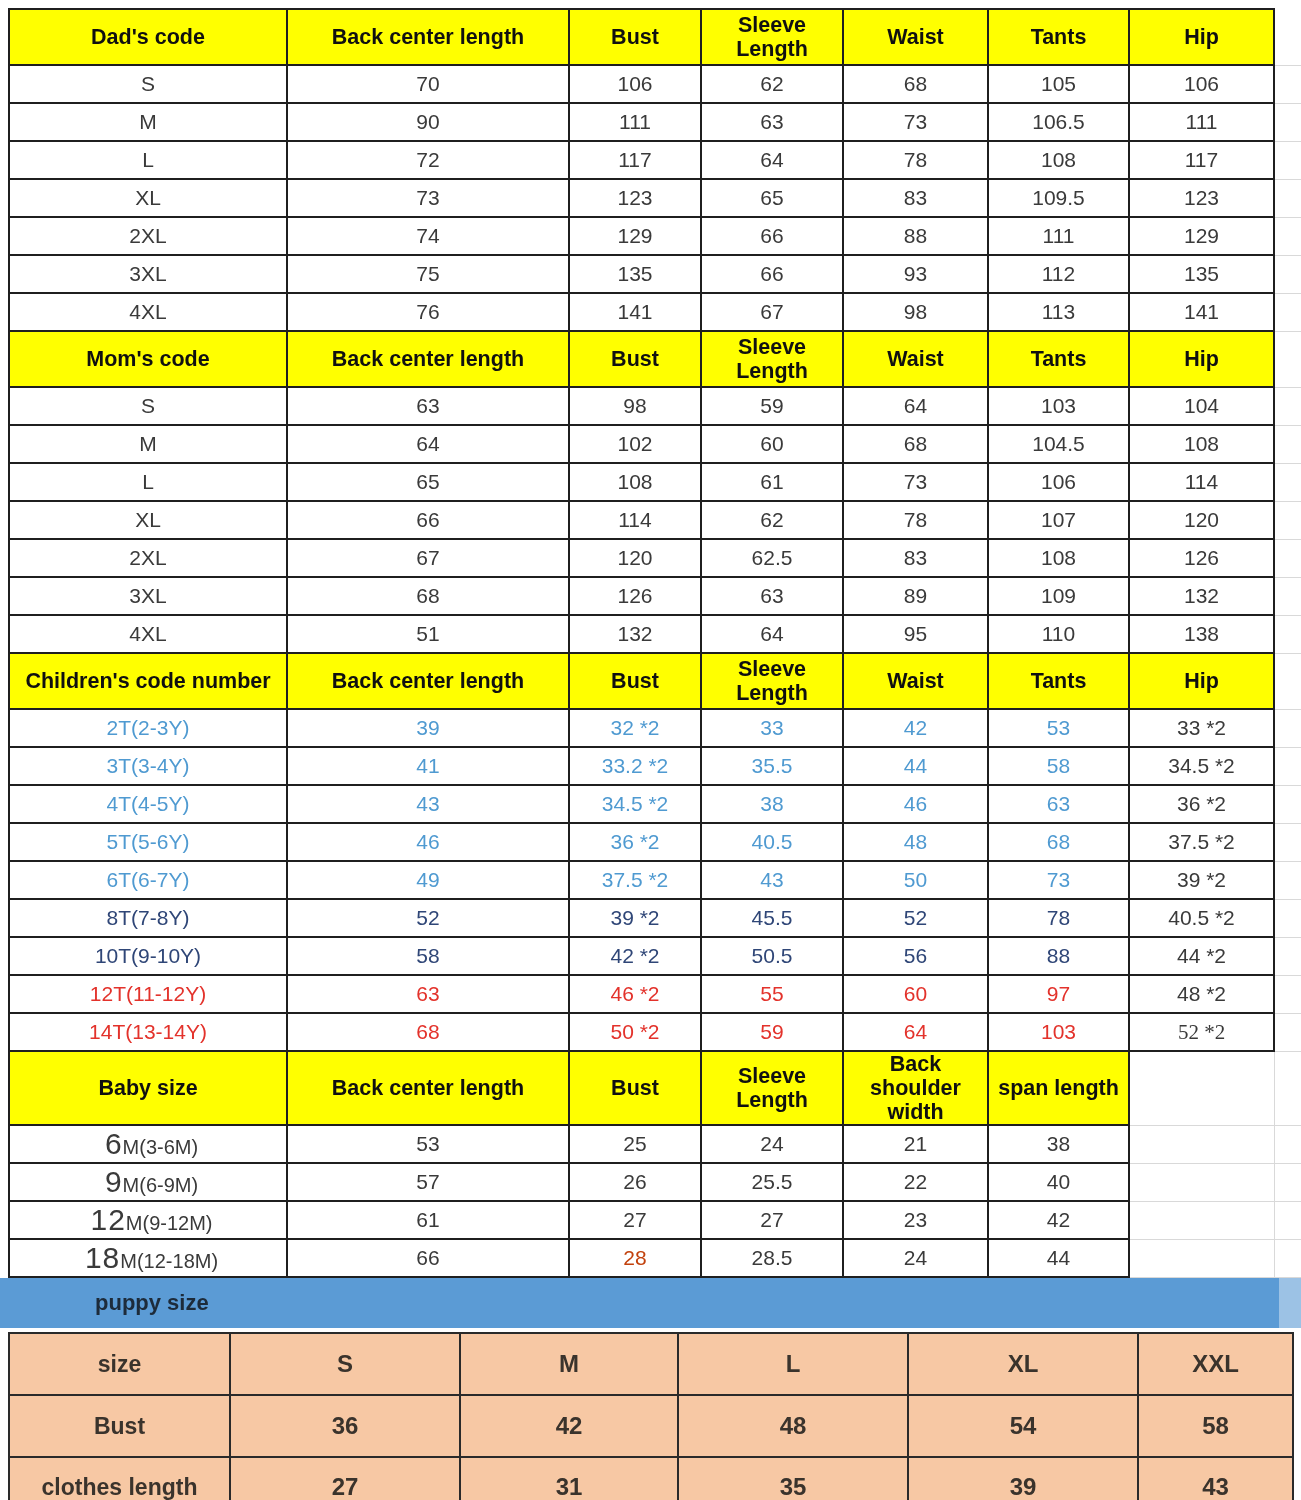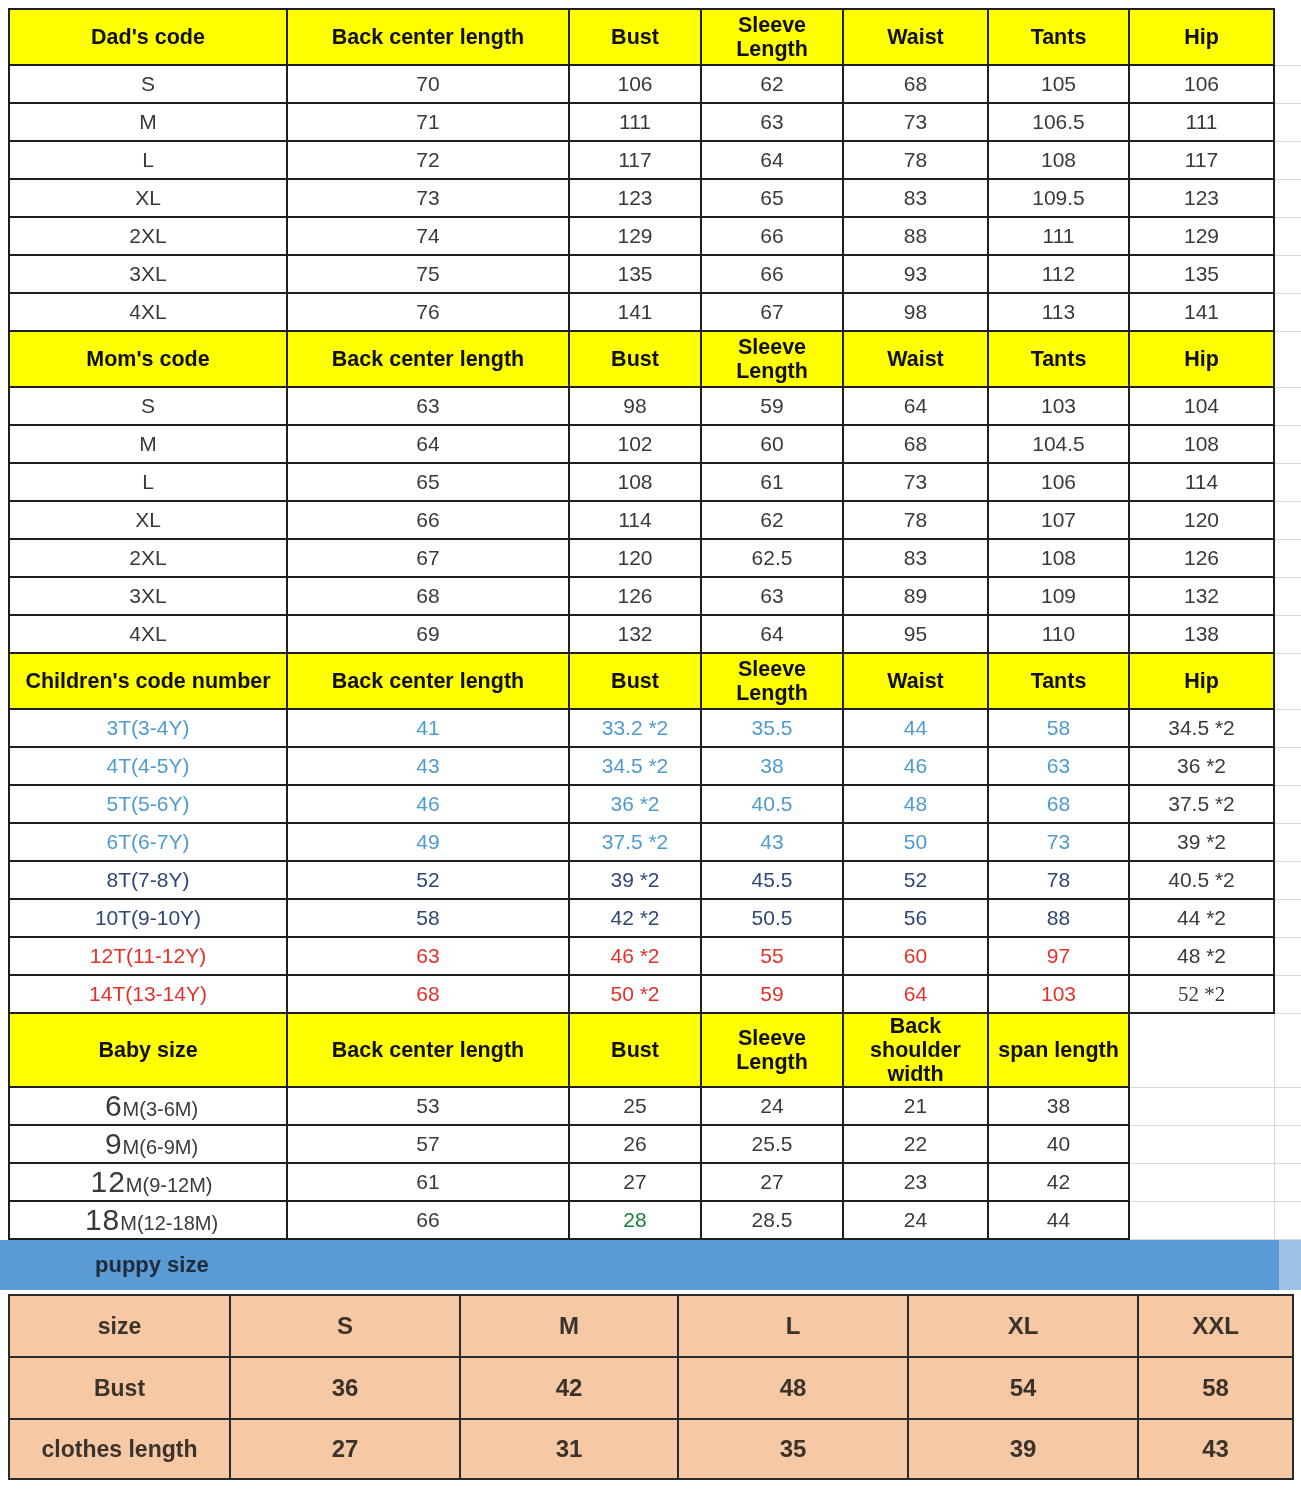--- a/index.html
+++ b/index.html
@@ -63,21 +63,21 @@
           <td class="cell" style="color: rgb(58, 58, 58);">70</td>
           <td class="cell" style="color: rgb(58, 58, 58);">106</td>
           <td class="cell" style="color: rgb(58, 58, 58);">62</td>
           <td class="cell" style="color: rgb(58, 58, 58);">68</td>
           <td class="cell" style="color: rgb(58, 58, 58);">105</td>
           <td class="cell" style="color: rgb(58, 58, 58);">106</td>
           <td class="ghost"></td>
         </tr>
         <tr class="data-row">
           <td class="cell" style="color: rgb(58, 58, 58);">M</td>
-          <td class="cell" style="color: rgb(58, 58, 58);">71</td>
+          <td class="cell" style="color: rgb(58, 58, 58);">90</td>
           <td class="cell" style="color: rgb(58, 58, 58);">111</td>
           <td class="cell" style="color: rgb(58, 58, 58);">63</td>
           <td class="cell" style="color: rgb(58, 58, 58);">73</td>
           <td class="cell" style="color: rgb(58, 58, 58);">106.5</td>
           <td class="cell" style="color: rgb(58, 58, 58);">111</td>
           <td class="ghost"></td>
         </tr>
         <tr class="data-row">
           <td class="cell" style="color: rgb(58, 58, 58);">L</td>
           <td class="cell" style="color: rgb(58, 58, 58);">72</td>
@@ -194,37 +194,47 @@
           <td class="cell" style="color: rgb(58, 58, 58);">68</td>
           <td class="cell" style="color: rgb(58, 58, 58);">126</td>
           <td class="cell" style="color: rgb(58, 58, 58);">63</td>
           <td class="cell" style="color: rgb(58, 58, 58);">89</td>
           <td class="cell" style="color: rgb(58, 58, 58);">109</td>
           <td class="cell" style="color: rgb(58, 58, 58);">132</td>
           <td class="ghost"></td>
         </tr>
         <tr class="data-row">
           <td class="cell" style="color: rgb(58, 58, 58);">4XL</td>
-          <td class="cell" style="color: rgb(58, 58, 58);">69</td>
+          <td class="cell" style="color: rgb(58, 58, 58);">51</td>
           <td class="cell" style="color: rgb(58, 58, 58);">132</td>
           <td class="cell" style="color: rgb(58, 58, 58);">64</td>
           <td class="cell" style="color: rgb(58, 58, 58);">95</td>
           <td class="cell" style="color: rgb(58, 58, 58);">110</td>
           <td class="cell" style="color: rgb(58, 58, 58);">138</td>
           <td class="ghost"></td>
         </tr>
         <tr class="hdr-row">
           <td class="hdr">Children's code number</td>
           <td class="hdr">Back center length</td>
           <td class="hdr">Bust</td>
           <td class="hdr">Sleeve
 Length</td>
           <td class="hdr">Waist</td>
           <td class="hdr">Tants</td>
           <td class="hdr">Hip</td>
+          <td class="ghost"></td>
+        </tr>
+        <tr class="data-row">
+          <td class="cell" style="color: rgb(79, 154, 209);">2T(2-3Y)</td>
+          <td class="cell" style="color: rgb(79, 154, 209);">39</td>
+          <td class="cell" style="color: rgb(79, 154, 209);">32 *2</td>
+          <td class="cell" style="color: rgb(79, 154, 209);">33</td>
+          <td class="cell" style="color: rgb(79, 154, 209);">42</td>
+          <td class="cell" style="color: rgb(79, 154, 209);">53</td>
+          <td class="cell" style="color: rgb(58, 58, 58);">33 *2</td>
           <td class="ghost"></td>
         </tr>
         <tr class="data-row">
           <td class="cell" style="color: rgb(79, 154, 209);">3T(3-4Y)</td>
           <td class="cell" style="color: rgb(79, 154, 209);">41</td>
           <td class="cell" style="color: rgb(79, 154, 209);">33.2 *2</td>
           <td class="cell" style="color: rgb(79, 154, 209);">35.5</td>
           <td class="cell" style="color: rgb(79, 154, 209);">44</td>
           <td class="cell" style="color: rgb(79, 154, 209);">58</td>
           <td class="cell" style="color: rgb(58, 58, 58);">34.5 *2</td>
@@ -338,21 +348,21 @@
           <td class="cell" style="color: rgb(58, 58, 58);">27</td>
           <td class="cell" style="color: rgb(58, 58, 58);">27</td>
           <td class="cell" style="color: rgb(58, 58, 58);">23</td>
           <td class="cell" style="color: rgb(58, 58, 58);">42</td>
           <td class="ghost ghost-v"></td>
           <td class="ghost"></td>
         </tr>
         <tr class="data-row">
           <td class="cell label-left" style="color: rgb(58, 58, 58);"><span class="big-digit">18</span><span class="small-rest">M(12-18M)</span></td>
           <td class="cell" style="color: rgb(58, 58, 58);">66</td>
-          <td class="cell" style="color: #15803d;">28</td>
+          <td class="cell" style="color: #c2410c;">28</td>
           <td class="cell" style="color: rgb(58, 58, 58);">28.5</td>
           <td class="cell" style="color: rgb(58, 58, 58);">24</td>
           <td class="cell" style="color: rgb(58, 58, 58);">44</td>
           <td class="ghost ghost-v"></td>
           <td class="ghost"></td>
         </tr>
       </tbody>
   </table>
 
   <div class="banner">

